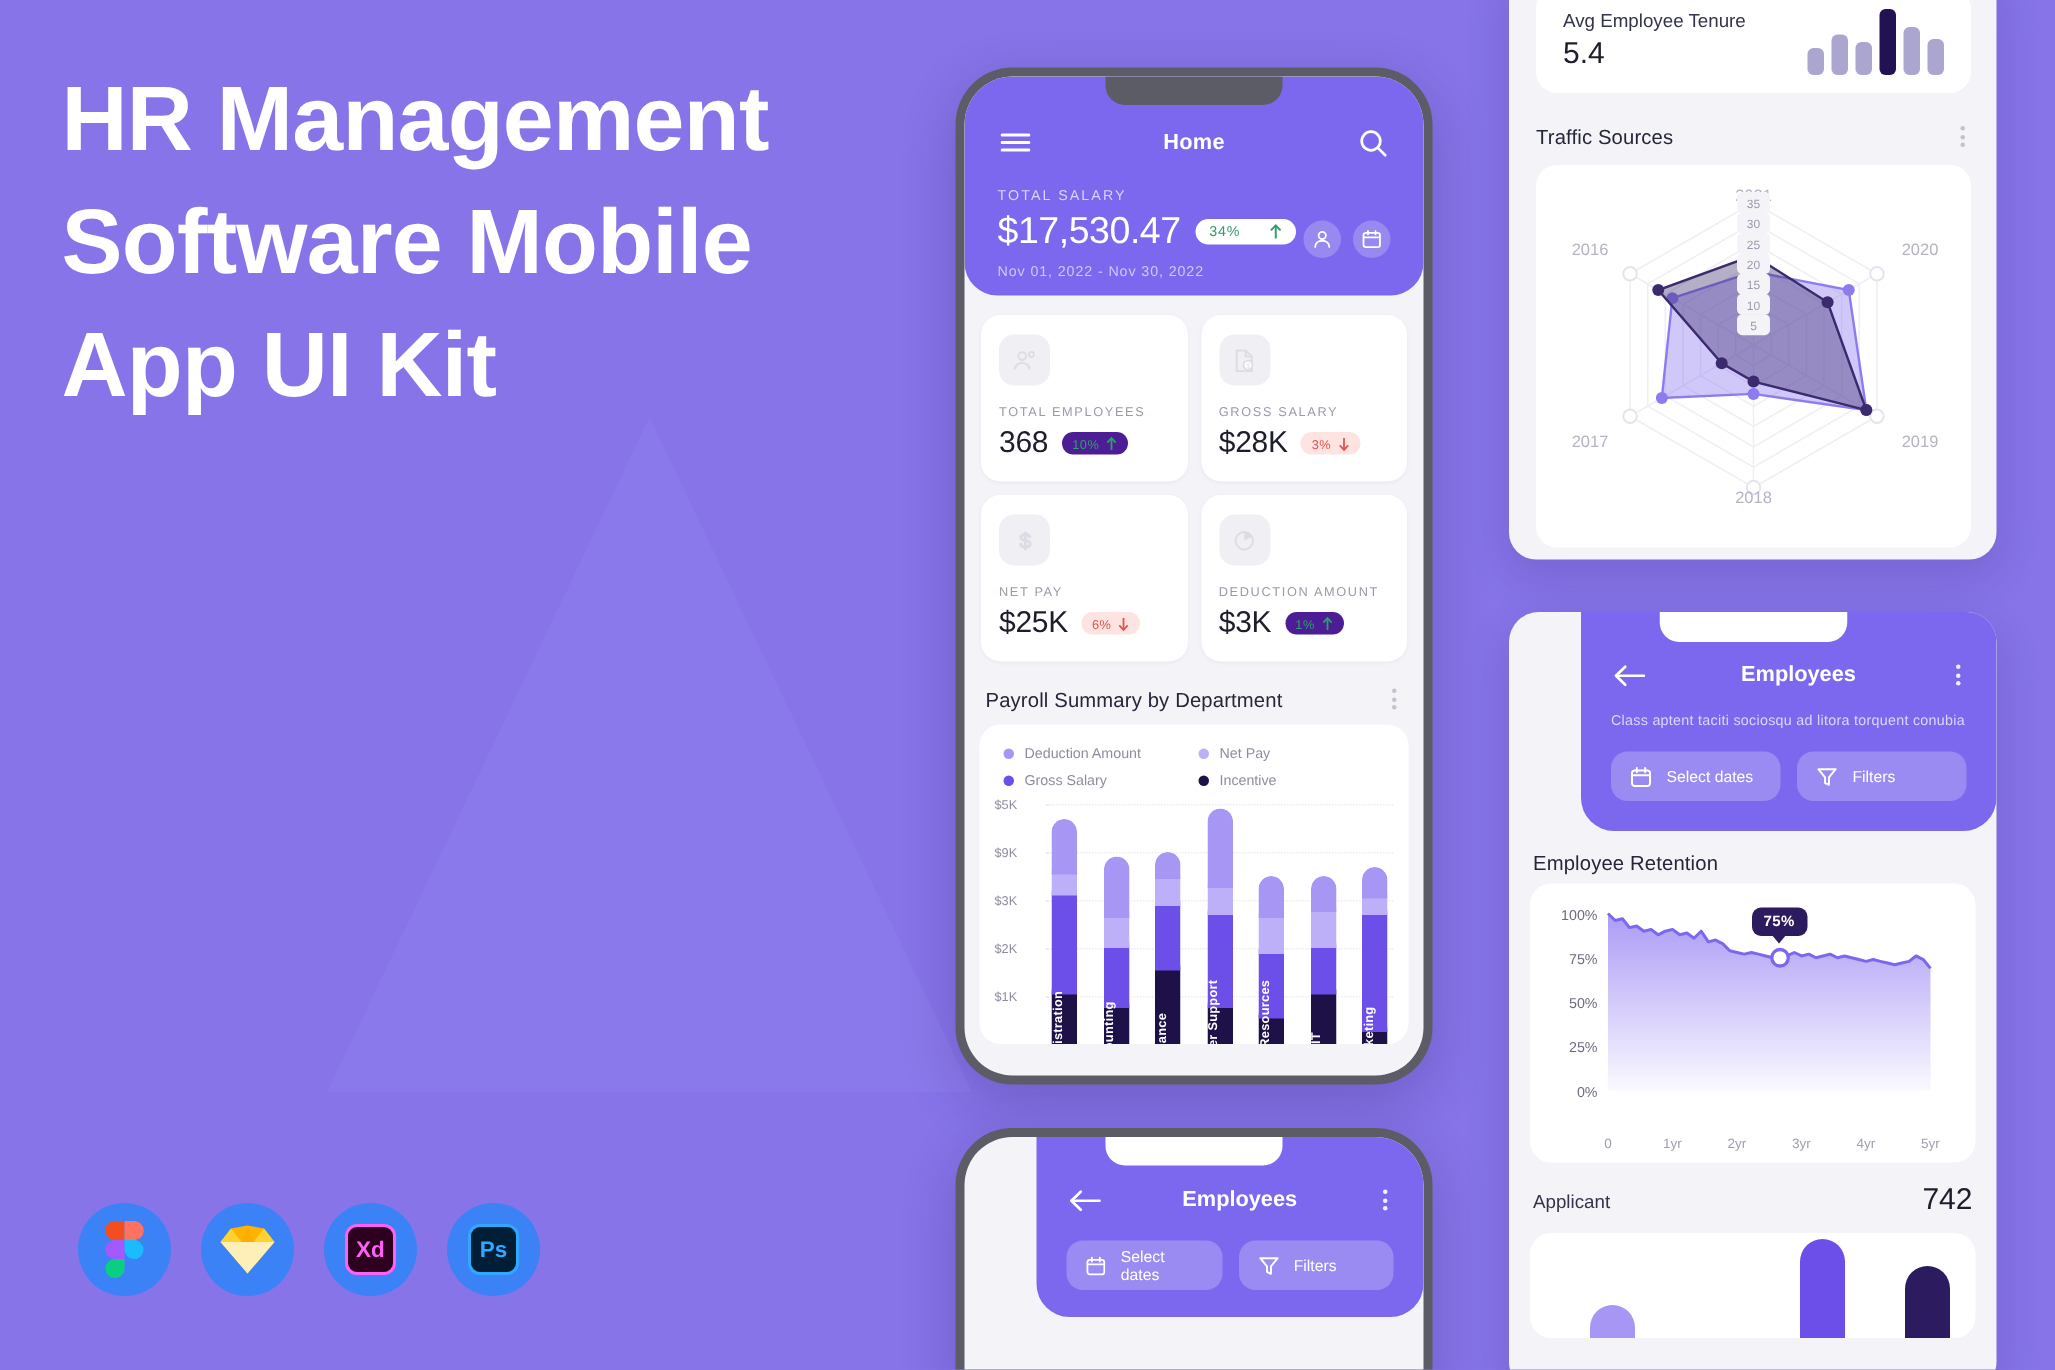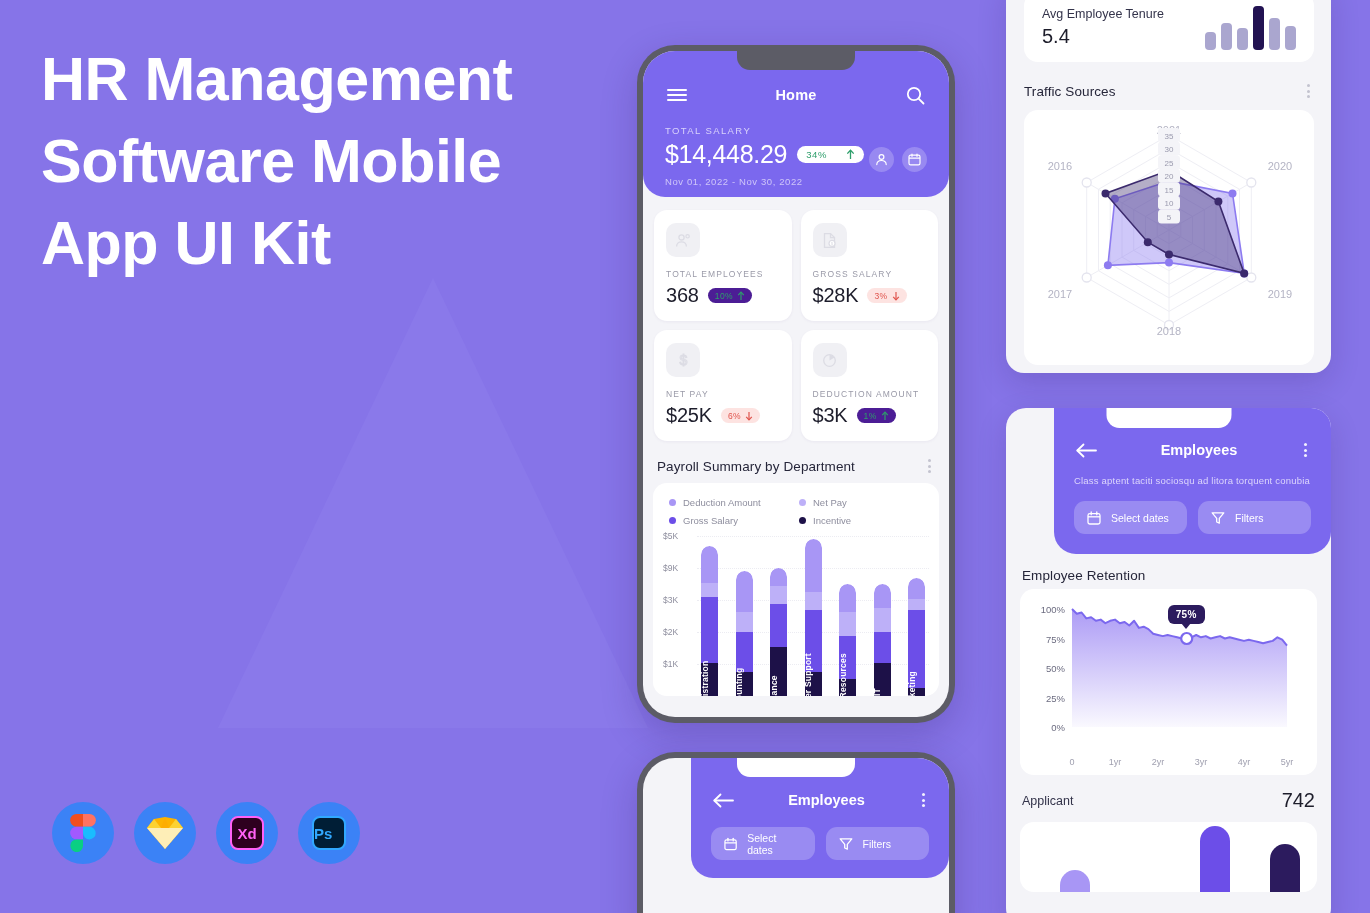--- a/index.html
+++ b/index.html
@@ -243,21 +243,21 @@
       <path d="M15 12h8L19 1z" fill="#fdad00"></path>
       <path d="M1 12h36L19 33z" fill="#feeeb7"></path>
     </svg>
   </div>
   <div class="badge">
     <div style="width:34px;height:34px;border-radius:8px;background:#2e001f;border:2px solid #ff61f6;display:flex;align-items:center;justify-content:center;">
       <span style="color:#ff61f6;font-size:15px;font-weight:700;font-family:'Liberation Sans',sans-serif;">Xd</span>
     </div>
   </div>
   <div class="badge">
-    <div style="width:34px;height:34px;border-radius:8px;background:#001e36;border:2px solid #31a8ff;display:flex;align-items:center;">
+    <div style="width:34px;height:34px;border-radius:8px;background:#001e36;border:2px solid #31a8ff;display:flex;align-items:center;justify-content:center;">
       <span style="color:#31a8ff;font-size:15px;font-weight:700;font-family:'Liberation Sans',sans-serif;">Ps</span>
     </div>
   </div>
 </div>
 
 <div class="phone" id="phone-home">
   <div class="phone-screen">
     <div class="notch"></div>
 
     <div class="hdr">
@@ -277,21 +277,21 @@
               <circle cx="8" cy="8" r="6.2" fill="none" stroke="#fff" stroke-width="1.8"></circle>
               <line x1="12.6" y1="12.6" x2="17.5" y2="17.5" stroke="#fff" stroke-width="1.8" stroke-linecap="round"></line>
             </svg>
         </div>
       </div>
 
       <div class="salary-row">
         <div>
           <div class="salary-label">TOTAL SALARY</div>
           <div class="salary-val-row">
-            <div class="salary-val">$14,448.29</div>
+            <div class="salary-val">$17,530.47</div>
             <div class="pill up">
               <span>34%</span>
               <svg width="9" height="11" viewBox="0 0 9 11">
                   <line x1="4.5" y1="10" x2="4.5" y2="1.5" stroke="#2e9e6b" stroke-width="1.3"></line>
                   <polyline points="1.3,4.6 4.5,1.2 7.7,4.6" fill="none" stroke="#2e9e6b" stroke-width="1.3"></polyline>
                 </svg>
             </div>
           </div>
           <div class="salary-range">Nov 01, 2022 - Nov 30, 2022</div>
         </div>

